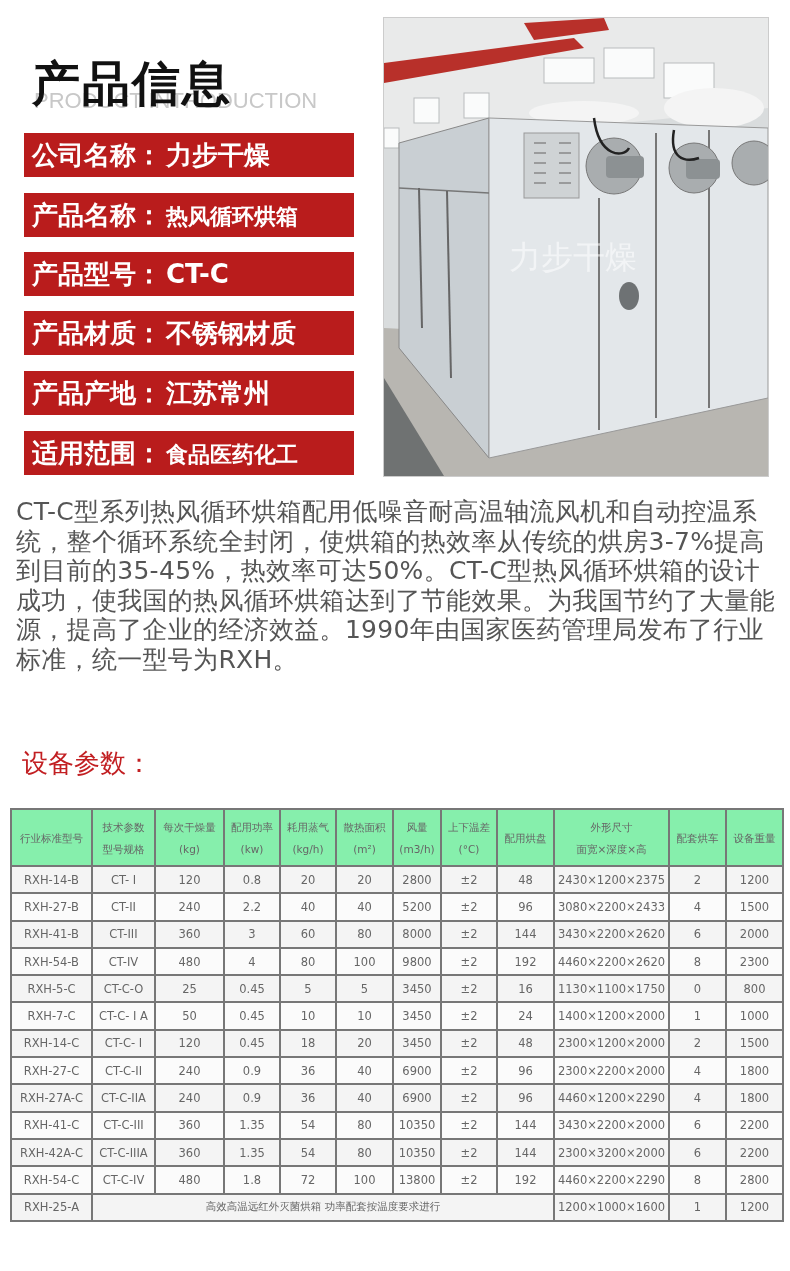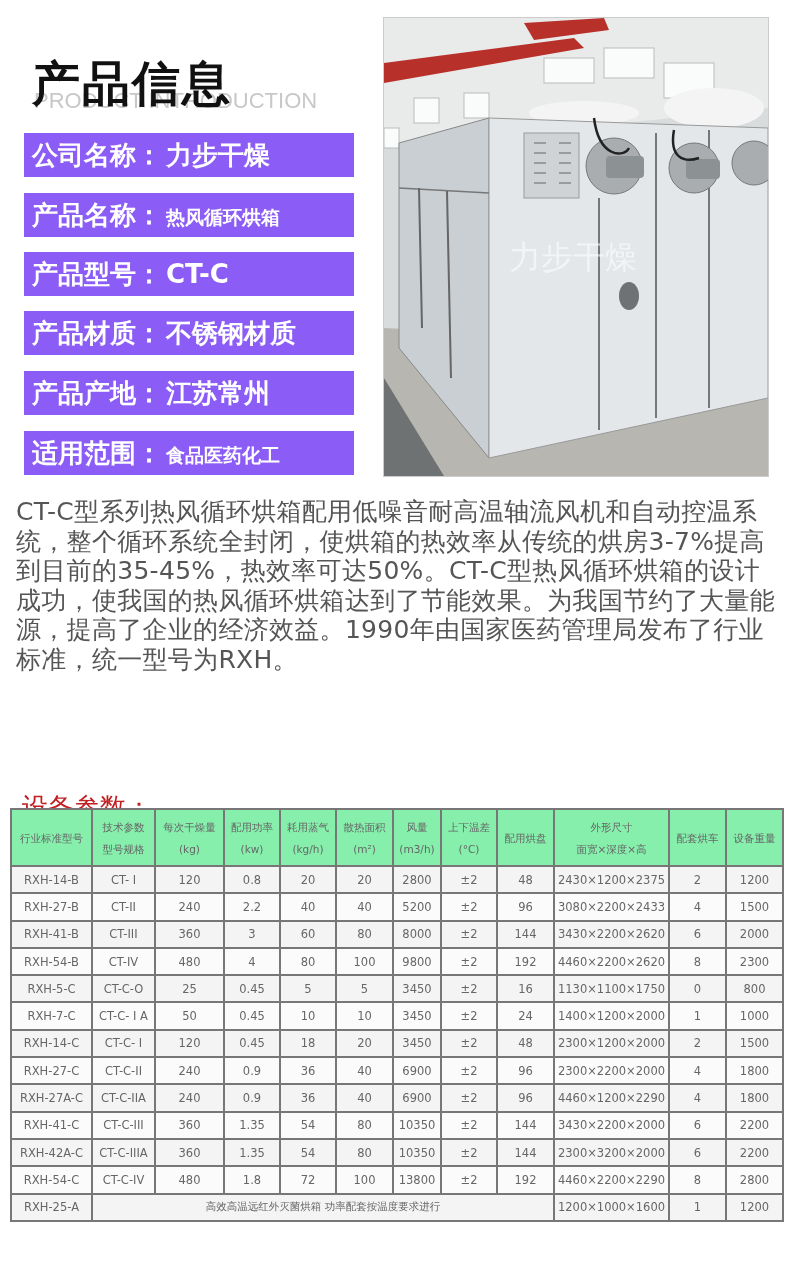--- a/index.html
+++ b/index.html
@@ -1,25 +1,25 @@
 <!DOCTYPE html>
 <html><head>
 <meta charset="utf-8">
 <style>
   html, body { margin:0; padding:0; background:#fff; }
   body { width:790px; height:1271px; position:relative; overflow:hidden; font-family:"DejaVu Sans","Liberation Sans",sans-serif; }
   .title-wrap { position:absolute; left:30px; top:50px; width:330px; height:70px; }
   .title { position:absolute; left:2px; top:2px; font-size:48px; font-weight:bold; color:#111; letter-spacing:2px; z-index:2; }
   .subtitle { position:absolute; left:4px; top:38px; font-size:22px; color:#c8c8c8; letter-spacing:0px; z-index:1; font-family:"Liberation Sans",sans-serif;text-align:center; }
-  .info-bar { position:absolute; left:24px; width:330px; height:44px; background:#8b5cf6; color:#fff; font-size:26px; font-weight:bold; line-height:44px; padding-left:8px; box-sizing:border-box; white-space:nowrap; overflow:hidden; }
+  .info-bar { position:absolute; left:24px; width:330px; height:44px; background:#b91c1c; color:#fff; font-size:26px; font-weight:bold; line-height:44px; padding-left:8px; box-sizing:border-box; white-space:nowrap; overflow:hidden; }
   .info-bar .val { margin-left:4px; }
-  .info-bar .val.small { font-size:19px; }
+  .info-bar .val.small { font-size:22px; }
   .photo { position:absolute; left:383px; top:17px; width:384px; height:458px; border:1px solid #ccc; overflow:hidden; background:#dfe1e2; }
   .intro { position:absolute; left:16px; top:497px; width:764px; font-size:25px; line-height:29.5px; color:#555; letter-spacing:0.3px; font-family:"DejaVu Sans",sans-serif; }
-  .params-title { position:absolute; left:22px; top:746px; font-size:26px; color:#c21f22;margin-top:44px; }
+  .params-title { position:absolute; left:22px; top:746px; font-size:26px; color:#c21f22; }
   table.spec { position:absolute; left:10px; top:808px; border-collapse:collapse; font-family:"DejaVu Sans",sans-serif; color:#666; table-layout:fixed; }
   table.spec td, table.spec th { border:2px solid #777; text-align:center; font-size:11.5px; padding:0; height:25.3px; white-space:nowrap; overflow:hidden; }
   table.spec th { background:#86efac; font-weight:normal; height:55px; line-height:22px; font-size:10.5px; }
   table.spec tr:nth-child(odd) td { background:#f4f4f4; }
   table.spec tr:nth-child(even) td { background:#fbfbfb; }
 </style>
 </head>
 <body>
 
 <div class="title-wrap">

